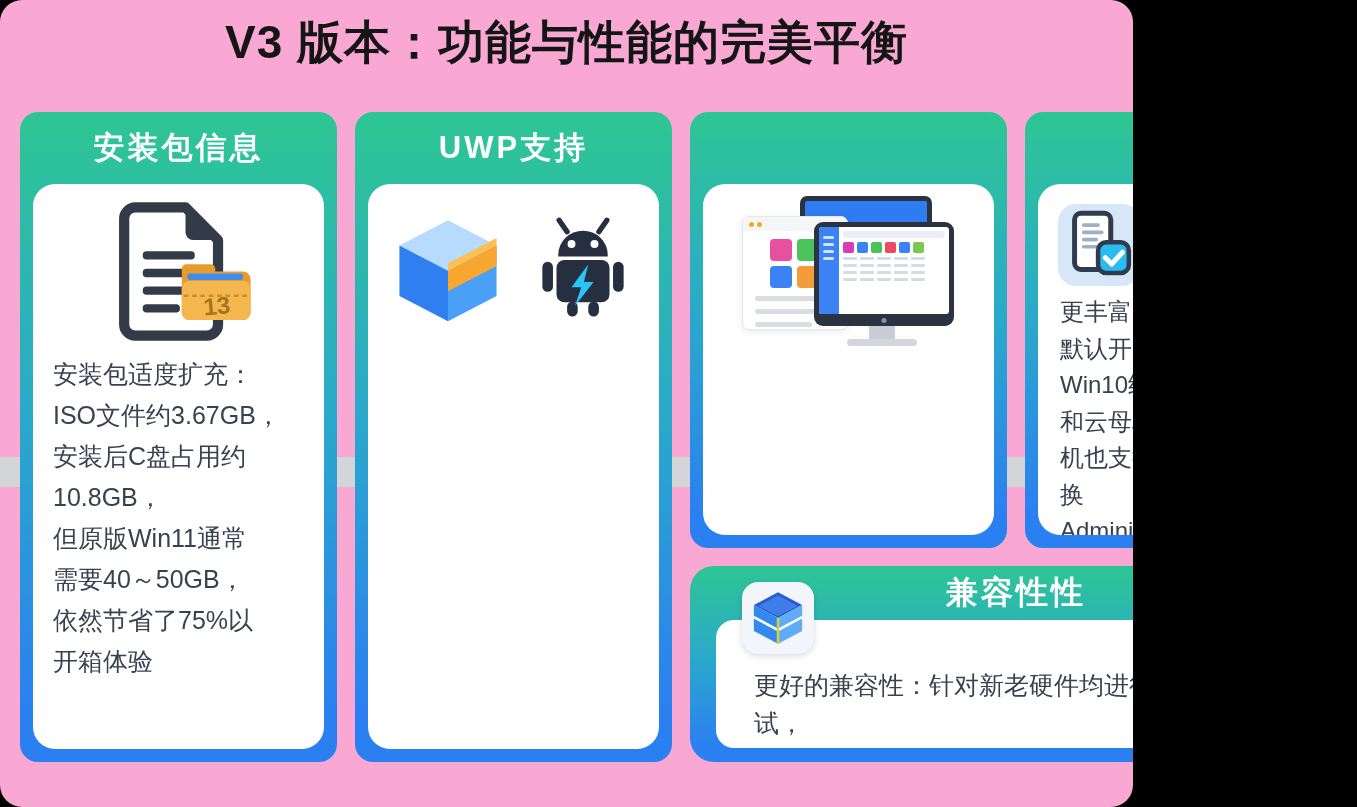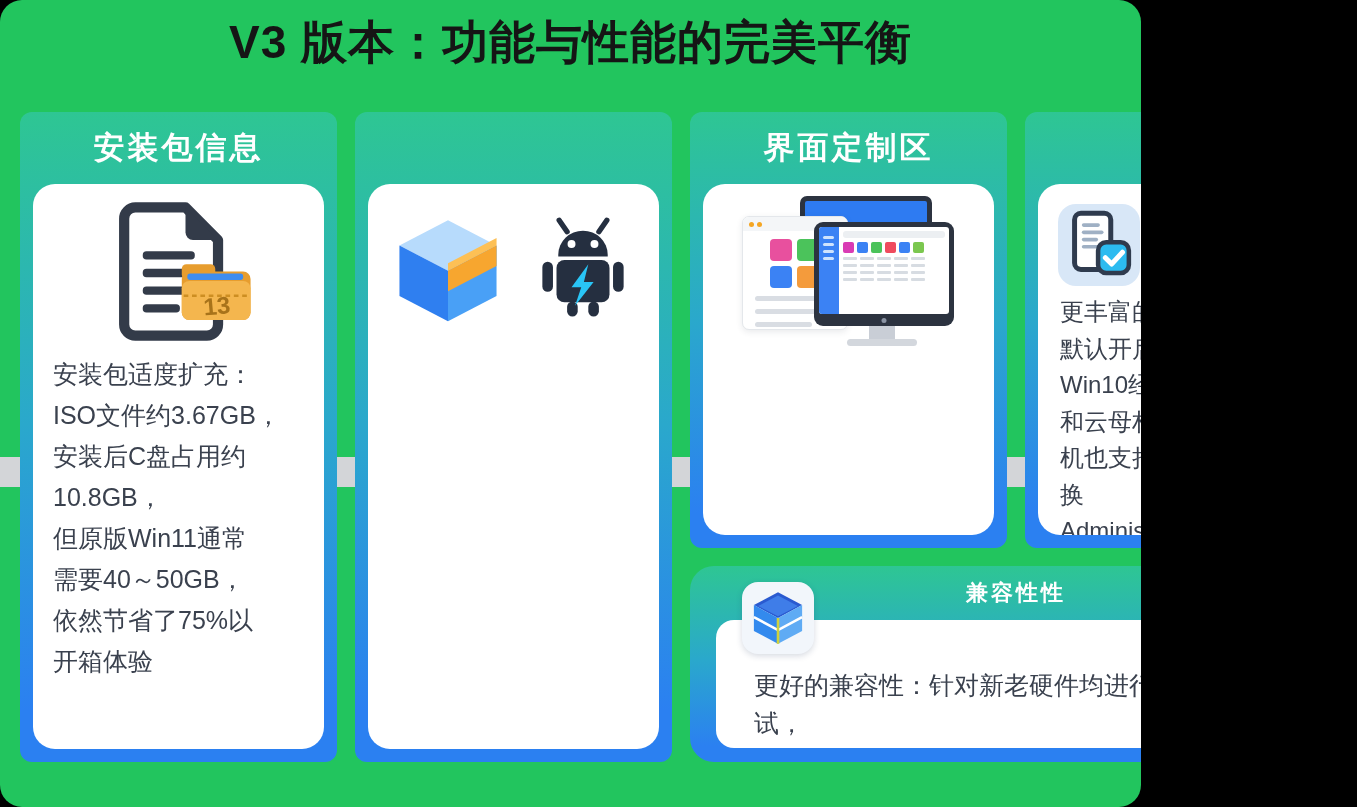--- a/index.html
+++ b/index.html
@@ -1,21 +1,21 @@
 <!DOCTYPE html>
 <html><head>
 <meta charset="utf-8">
 <style>
   html,body{margin:0;padding:0;background:#000;}
-  .page{position:relative;width:1133px;height:807px;background:#22c55e;border-radius:22px;
-        overflow:hidden;font-family:"Liberation Sans","DejaVu Sans",sans-serif;padding-left:8px;}
+  .page{position:relative;width:1133px;height:807px;background:#f9a8d4;border-radius:22px;
+        overflow:hidden;font-family:"Liberation Sans","DejaVu Sans",sans-serif;}
   .stripe{position:absolute;left:0;top:457px;width:100%;height:30px;background:#d3d5d8;}
   .main-title{position:absolute;top:12px;left:0;width:100%;text-align:center;
               font-size:46px;font-weight:700;color:#151515;letter-spacing:1px;}
-  .card{position:absolute;border-radius:12px;
+  .card{position:absolute;border-radius:18px;
         background:linear-gradient(180deg,#2ec693 0%,#2aa8cc 48%,#2b80f1 92%);}
   .card-header{height:72px;display:flex;align-items:center;justify-content:center;
                color:#fff;font-size:31px;font-weight:700;letter-spacing:3px;}
   .card-panel{position:absolute;left:13px;right:13px;top:72px;bottom:13px;
               background:#fff;border-radius:22px;overflow:hidden;}
   .card-body{font-size:25px;line-height:41px;color:#3a414e;font-weight:500;
              white-space:pre-line;padding:2px 14px 0 20px;}
   
   .c1{left:20px;top:112px;width:317px;height:650px;}
   .c1 .icon-wrap{height:158px;display:flex;align-items:center;justify-content:center;margin-top:10px;}
@@ -53,21 +53,21 @@
   .c3-neck{position:absolute;left:127px;top:130px;width:26px;height:14px;background:#c9ced6;}
   .c3-base{position:absolute;left:105px;top:143px;width:70px;height:7px;border-radius:4px;background:#d3d7dd;}
   
   .c4{left:1025px;top:112px;width:317px;height:436px;}
   .c4 .card-panel{padding:20px 0 0 20px;box-sizing:border-box;}
   .c4-iconbox{width:82px;height:82px;border-radius:18px;background:#d8e7f7;
               display:flex;align-items:center;justify-content:center;}
   .c4 .card-body{font-size:24px;line-height:36.5px;padding:8px 8px 0 2px;}
   
   .c5{left:690px;top:566px;width:652px;height:196px;border-radius:24px;}
-  .c5 .card-header{height:54px;font-size:22px;}
+  .c5 .card-header{height:54px;font-size:32px;}
   .c5 .card-panel{left:26px;right:20px;top:54px;bottom:14px;border-radius:18px;}
   .c5-iconbox{position:absolute;left:52px;top:16px;width:72px;height:72px;border-radius:16px;
               background:#f2f6fb;box-shadow:0 2px 6px rgba(30,50,90,.18);z-index:2;
               display:flex;align-items:center;justify-content:center;}
   .c5 .card-body{padding:46px 20px 0 26px;font-size:25px;line-height:38px;margin-left:12px;}
 </style>
 </head>
 <body>
 
 <div class="page">
@@ -100,20 +100,21 @@
 安装后C盘占用约
 10.8GB，
 但原版Win11通常
 需要40～50GB，
 依然节省了75%以
 开箱体验</div>
     </div>
   </div>
 
   <div class="card c2">
+    <div class="card-header">UWP支持</div>
     <div class="card-panel">
       <div class="icon-wrap">
         <span>
           <svg width="112" height="112" viewBox="0 0 120 120">
             <polygon points="60,10 112,37 60,64 8,37" fill="#b7dbfc"></polygon>
             <polygon points="8,37 60,64 60,118 8,91" fill="#2f7ff0"></polygon>
             <polygon points="112,37 60,64 60,118 112,91" fill="#49a0f6"></polygon>
             <polygon points="60,56 112,29 112,37 60,64" fill="#fdc055"></polygon>
             <polygon points="60,64 112,37 112,59 60,86" fill="#f7a62f"></polygon>
           </svg>
@@ -133,21 +134,20 @@
             <circle cx="47" cy="34" r="4.5" fill="#ffffff"></circle>
             <circle cx="73" cy="34" r="4.5" fill="#ffffff"></circle>
             <path d="M66 57 L47 83 h11 l-7 21 L72 77 h-11 l5 -20 z" fill="#29c5f6"></path>
           </svg>
         </span>
       </div>
     </div>
   </div>
 
   <div class="card c3">
-    <div class="card-header">界面定制区</div>
     <div class="card-panel">
       <div class="c3-illus">
         <div class="c3-back"></div>
         <div class="c3-window">
           <div class="c3-win-bar">
               <i></i>
               <i></i>
             </div>
           <div class="c3-grid">
             <span style="background:#e8509e"></span>

